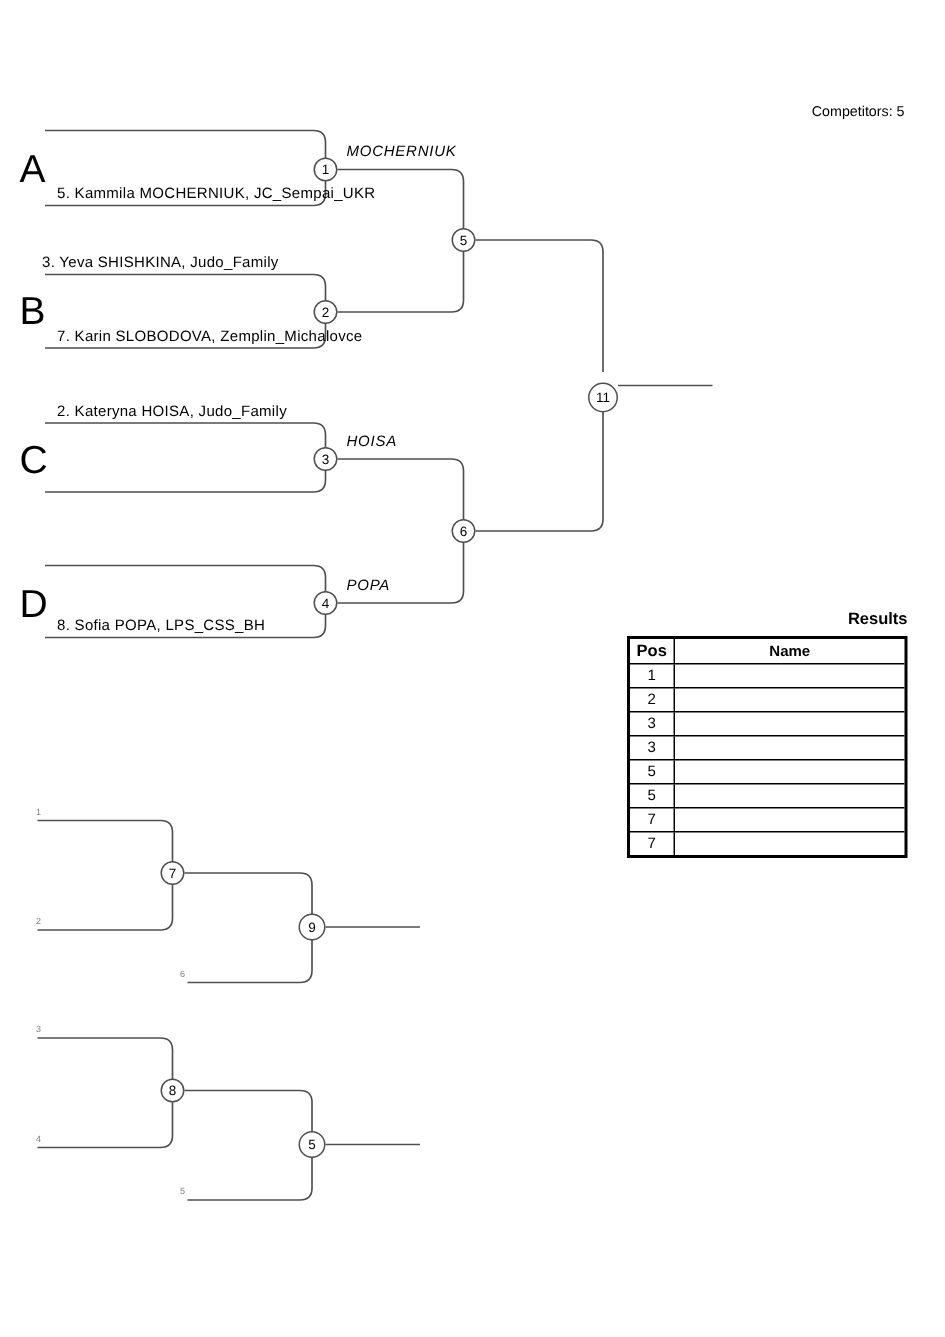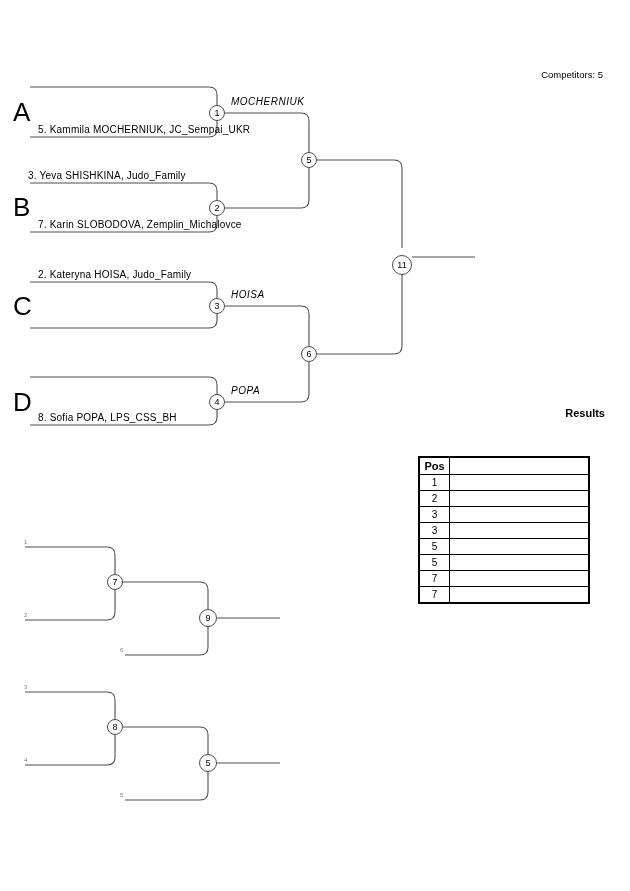--- a/index.html
+++ b/index.html
@@ -18,21 +18,21 @@
   .winner{position:absolute;font-size:10px;letter-spacing:.5px;white-space:nowrap;line-height:11px;font-style:italic;}
   .mcircle{
     position:absolute;box-sizing:border-box;width:16px;height:16px;border:1px solid #4f4f4f;
     border-radius:50%;background:#fff;display:flex;align-items:center;justify-content:center;
     font-size:9px;line-height:1;
   }
   .mcircle.big{width:20px;height:20px;}
   .mcircle.mid{width:18px;height:18px;}
   .feed{position:absolute;font-size:6px;line-height:6px;color:#808080;}
   .results-title{position:absolute;left:418px;top:407px;width:187px;text-align:right;font-size:11px;font-weight:bold;}
-  .results-table{position:absolute;left:418px;top:424px;width:172px;border:2px solid #000;box-sizing:border-box;background:#fff;margin-top:32px;}
+  .results-table{position:absolute;left:418px;top:424px;width:187px;border:2px solid #000;box-sizing:border-box;background:#fff;}
   .rrow{display:flex;height:15px;border-bottom:1px solid #000;}
   .rrow.last{border-bottom:none;}
   .rrow.head{height:16px;font-weight:bold;font-size:11px;}
   .pos-cell{width:29px;border-right:1px solid #000;display:flex;align-items:center;justify-content:center;font-size:10px;}
   .rrow.head .pos-cell{font-size:11px;}
   .name-cell{flex:1;display:flex;align-items:center;justify-content:center;font-size:10px;}
 </style>
 </head>
 <body>
 
@@ -112,20 +112,21 @@
   <div class="feed" style="left:24px;top:684px">3</div>
   <div class="feed" style="left:24px;top:757px">4</div>
   <div class="feed" style="left:120px;top:792px">5</div>
   <div class="mcircle" style="left:107px;top:719px">8</div>
   <div class="mcircle mid" style="left:199px;top:754px">5</div>
 
   <div class="results-title">Results</div>
   <div class="results-table">
     <div class="rrow head">
       <div class="pos-cell">Pos</div>
+      <div class="name-cell">Name</div>
     </div>
     <div class="rrow">
       <div class="pos-cell">1</div>
       <div class="name-cell"></div>
     </div>
     <div class="rrow">
       <div class="pos-cell">2</div>
       <div class="name-cell"></div>
     </div>
     <div class="rrow">

